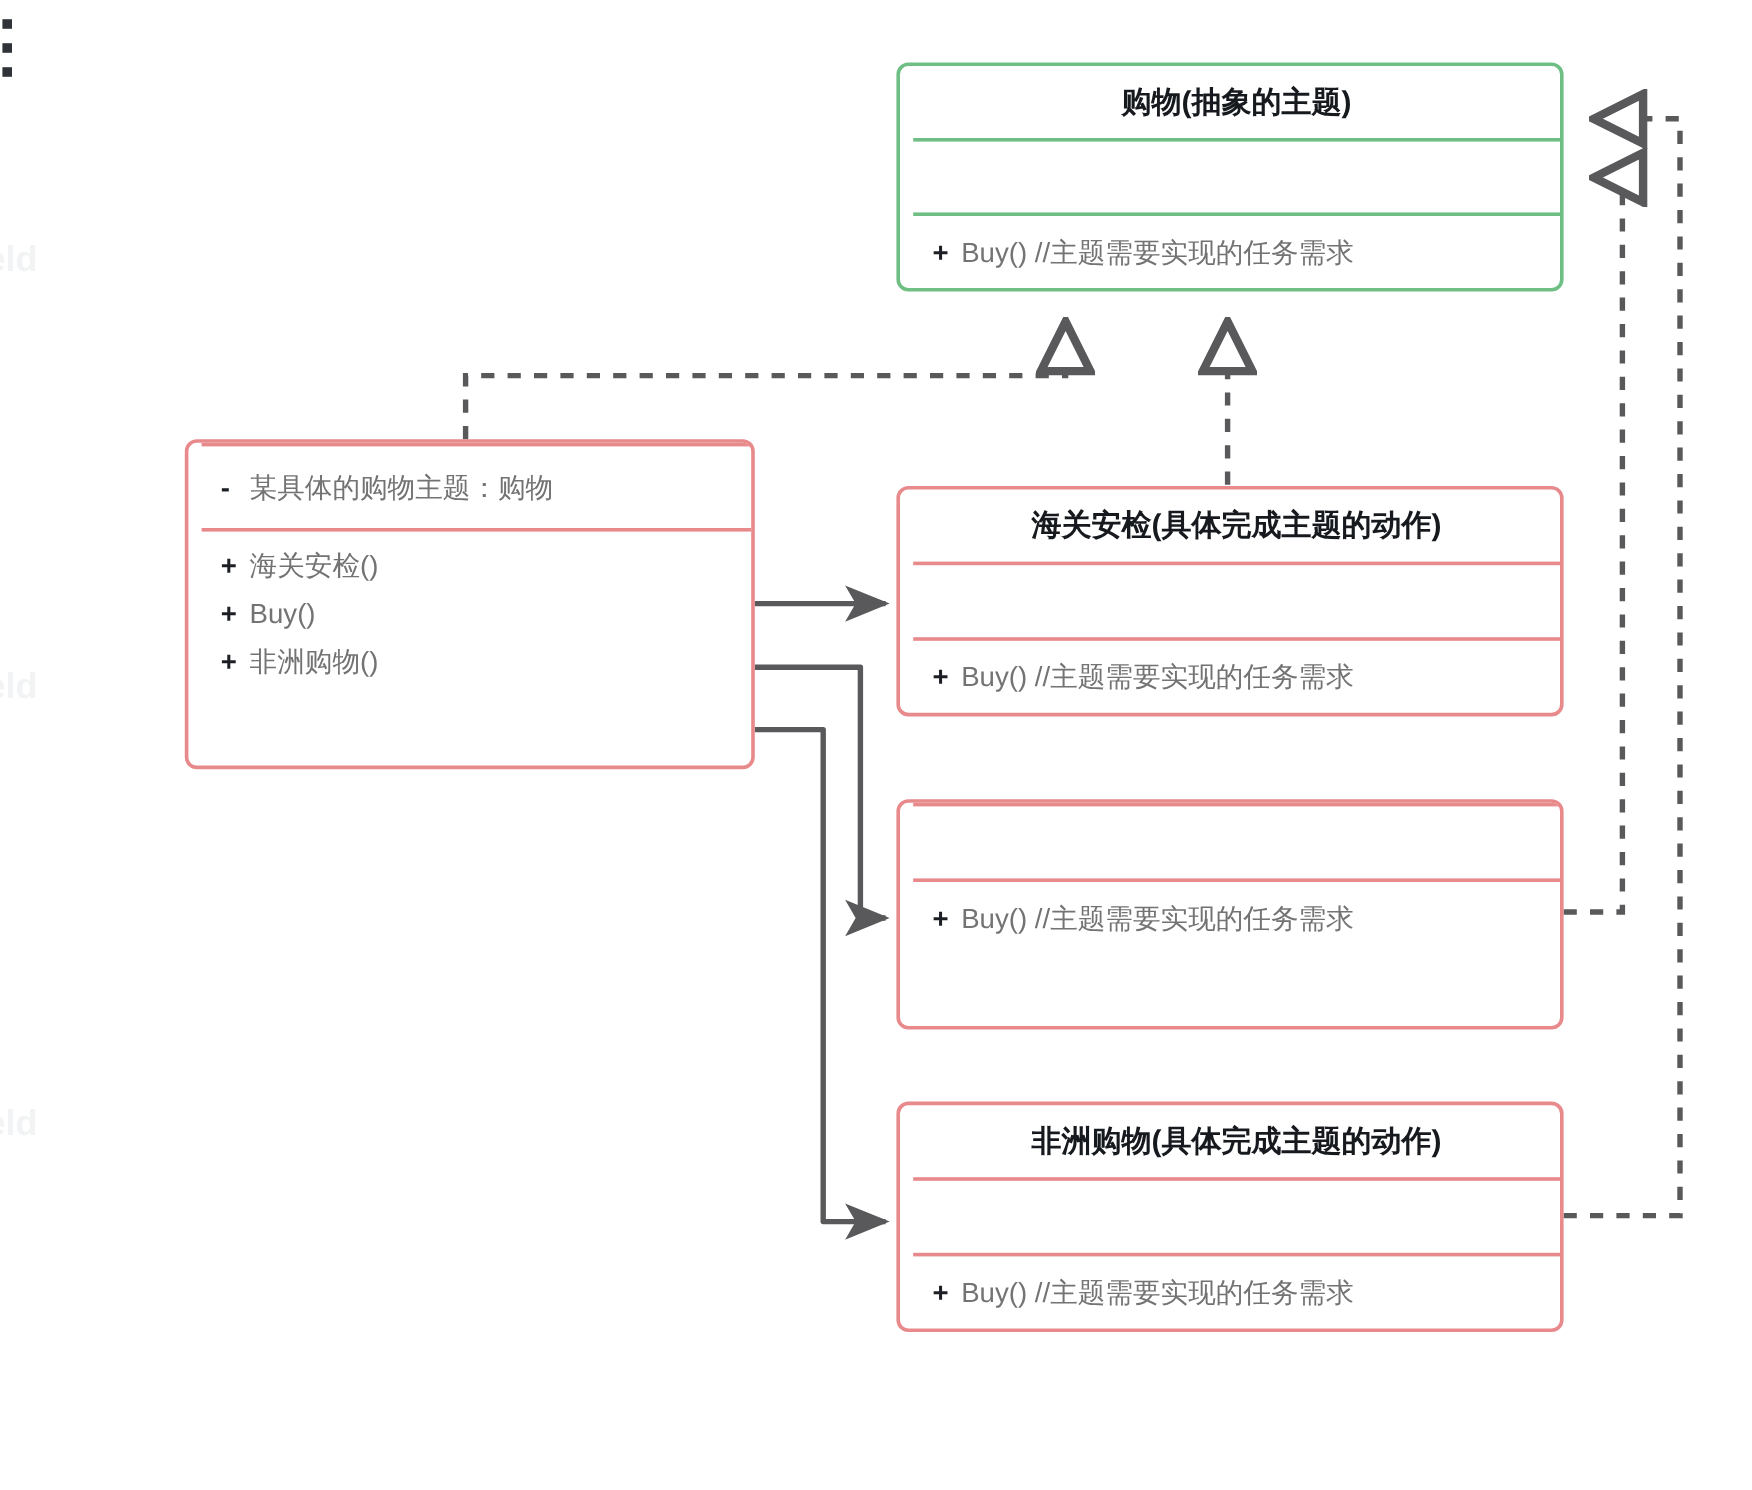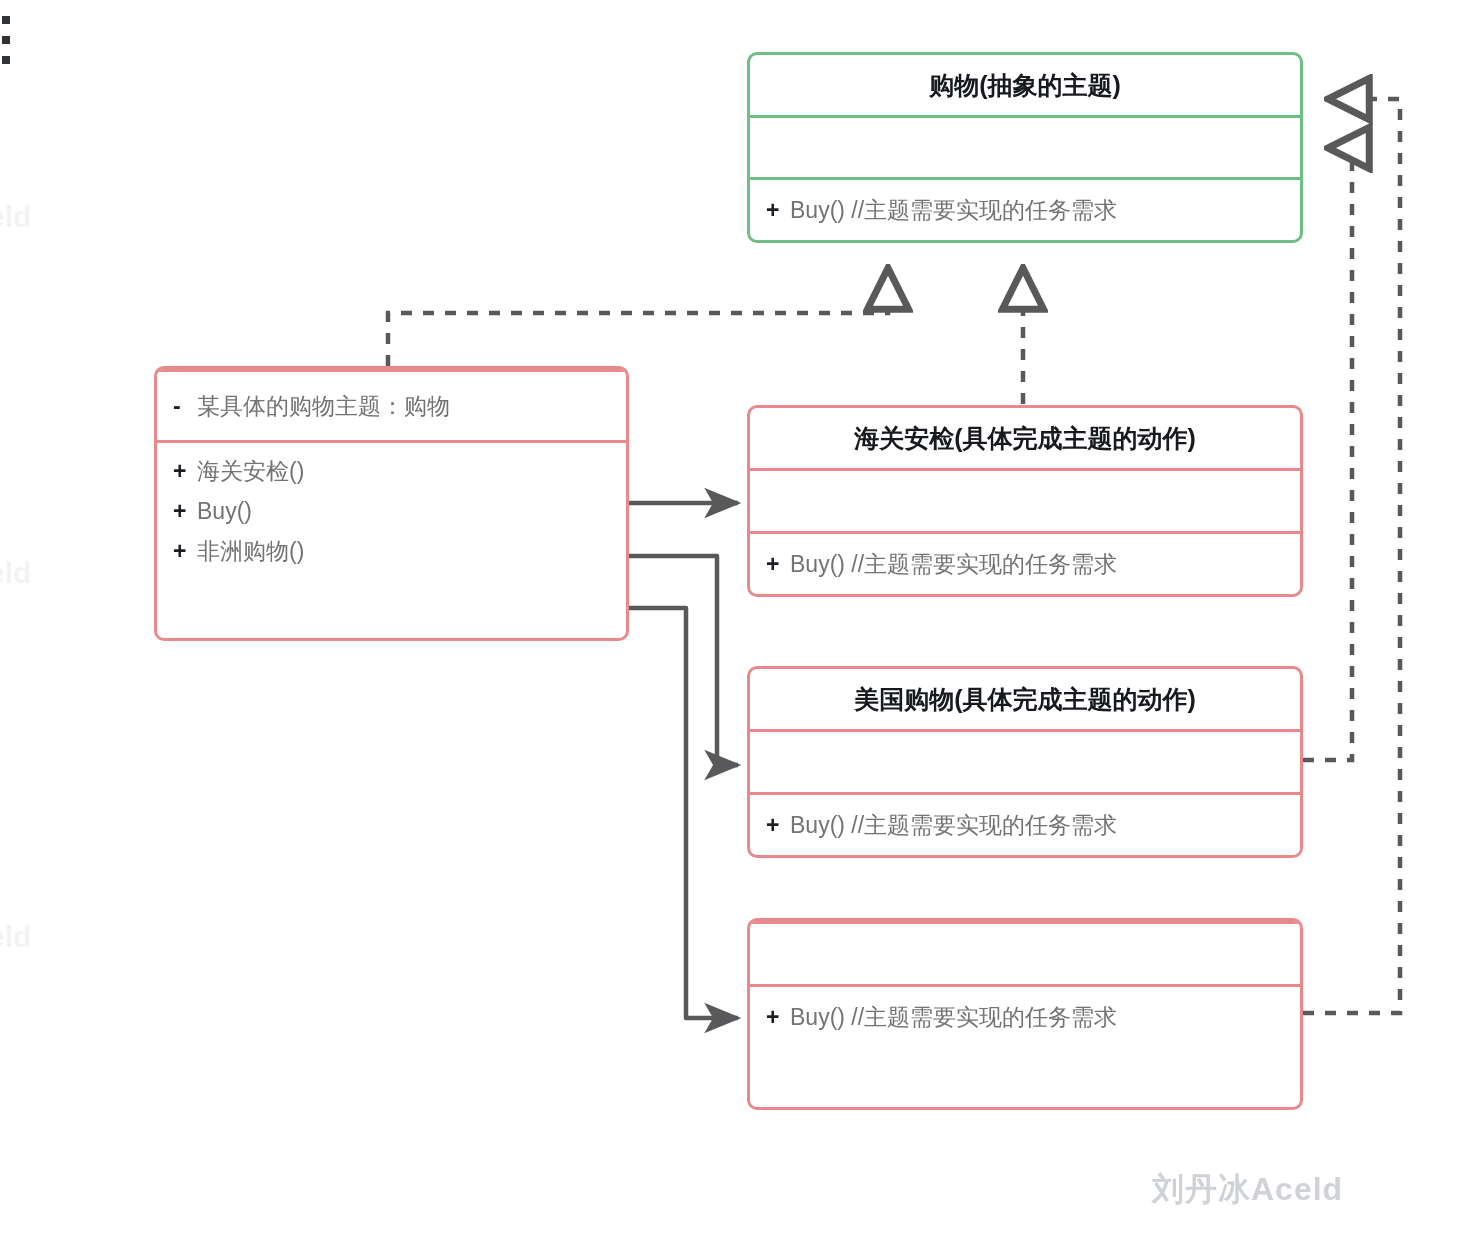--- a/index.html
+++ b/index.html
@@ -28,20 +28,21 @@
     pointer-events: none;
   }
 
   
   .uml-class {
     position: absolute;
     box-sizing: border-box;
     border-radius: 10px;
     background: #ffffff;
     overflow: hidden;
+    padding-left: 11px;
   }
   .uml-class.green  { border: 3px solid #6FBF84; }
   .uml-class.red    { border: 3px solid #E8898C; }
 
   .cls-title {
     text-align: center;
     font-weight: bold;
     color: #16191d;
     font-size: 25px;
     line-height: 1;
@@ -203,39 +204,38 @@
     <div class="cls-compartment cls-sep-red" style="height:63px;"></div>
     <div class="cls-compartment cls-sep-red" style="height:63px;">
       <div class="cls-row">
         <span class="vis">+</span>
         <span class="mem">Buy()  //主题需要实现的任务需求</span>
       </div>
     </div>
   </div>
 
   <div class="uml-class red" id="box-usa" style="left:747px; top:666px; width:556px; height:192px;">
-    <div class="cls-title" style="height:60px;">美国购物(具体完成主题的动作)</div>
     <div class="cls-compartment cls-sep-red" style="height:63px;"></div>
     <div class="cls-compartment cls-sep-red" style="height:63px;">
       <div class="cls-row">
         <span class="vis">+</span>
         <span class="mem">Buy()  //主题需要实现的任务需求</span>
       </div>
     </div>
   </div>
 
   <div class="uml-class red" id="box-africa" style="left:747px; top:918px; width:556px; height:192px;">
+    <div class="cls-title" style="height:60px;">非洲购物(具体完成主题的动作)</div>
     <div class="cls-compartment cls-sep-red" style="height:63px;"></div>
     <div class="cls-compartment cls-sep-red" style="height:63px;">
       <div class="cls-row">
         <span class="vis">+</span>
         <span class="mem">Buy()  //主题需要实现的任务需求</span>
       </div>
     </div>
   </div>
 
-  <div class="wm-main" style="left:1152px; top:1168px;">刘丹冰Aceld</div>
 
   <div class="wm-edge" style="left:-12px; top:200px;">eld</div>
   <div class="wm-edge" style="left:-12px; top:556px;">eld</div>
   <div class="wm-edge" style="left:-12px; top:920px;">eld</div>
 
 </div>
 
 </body></html>

